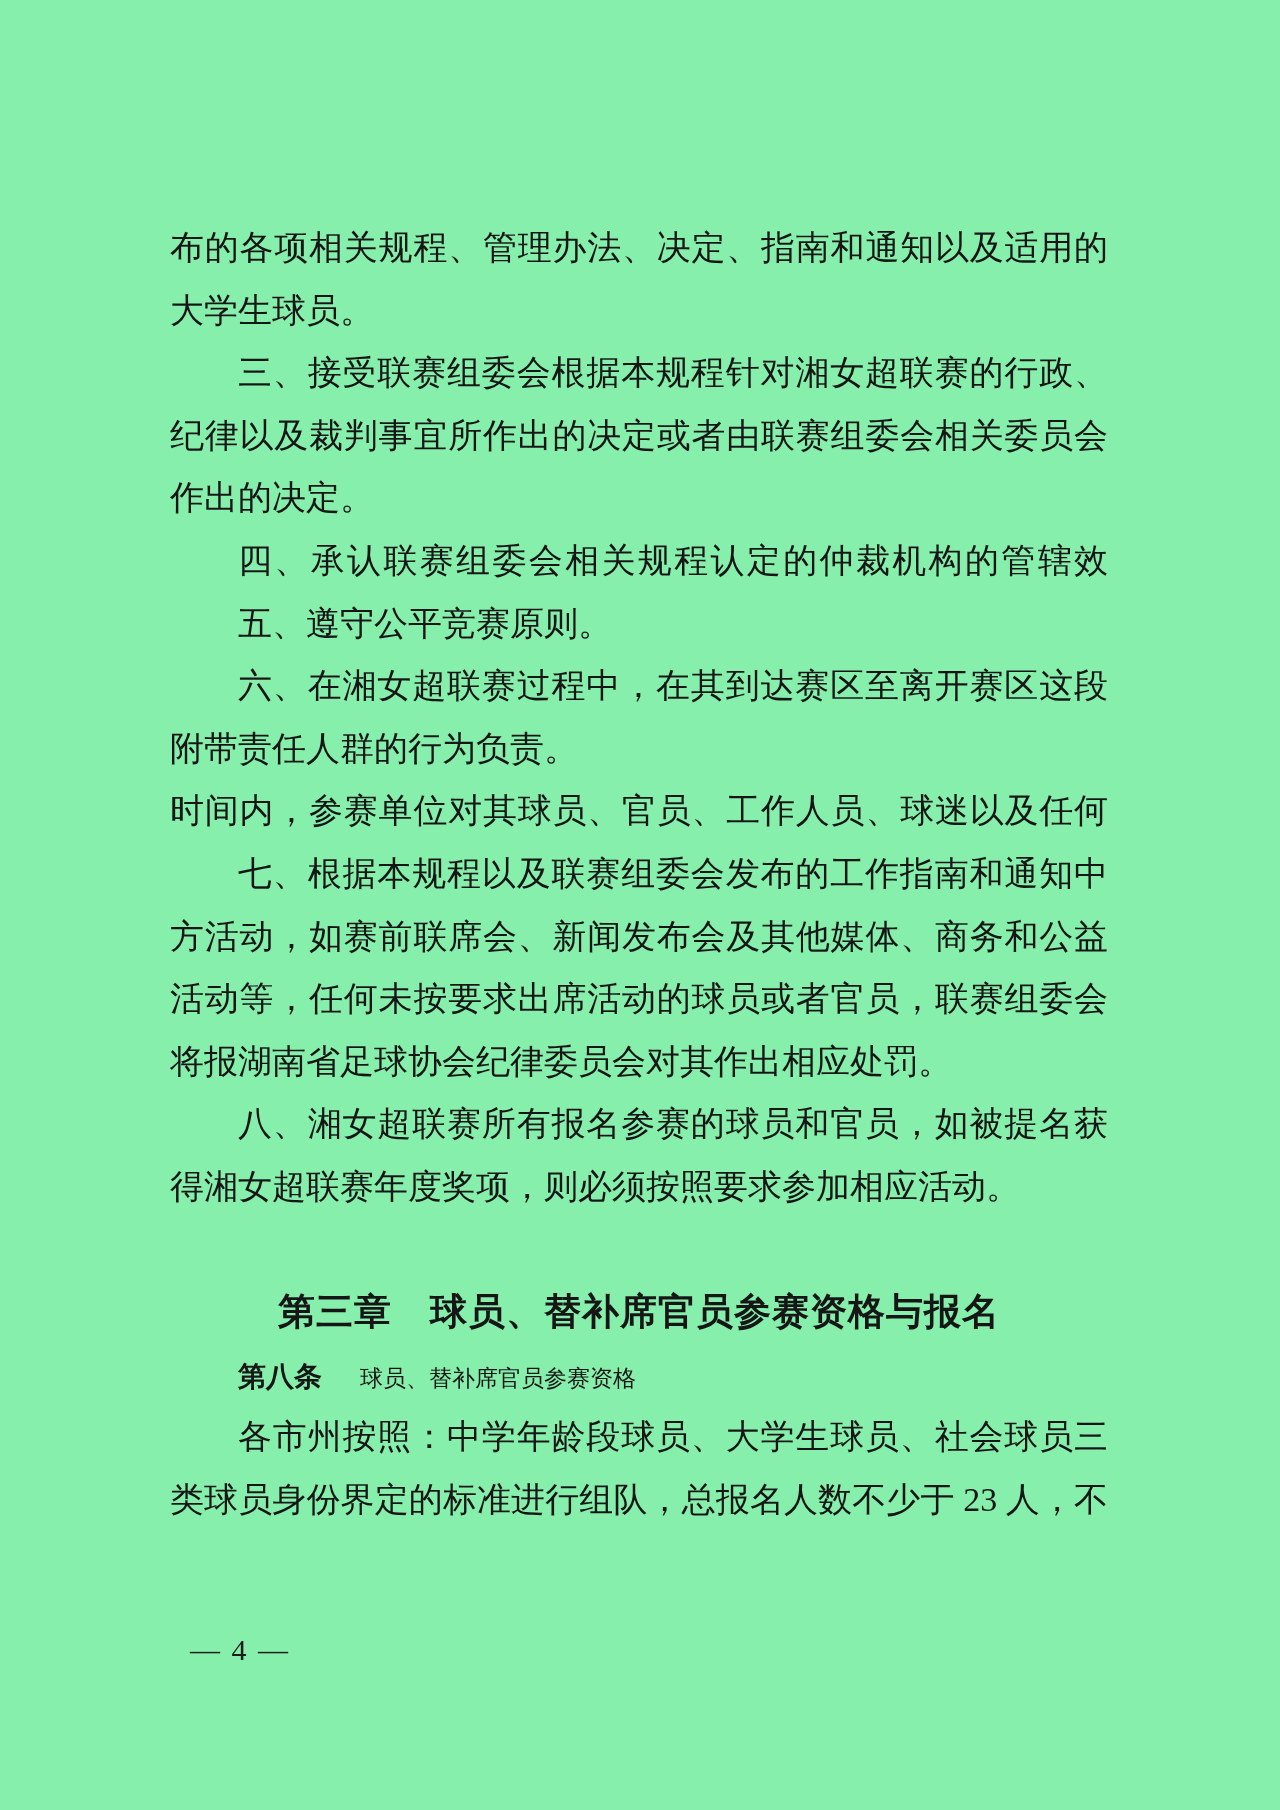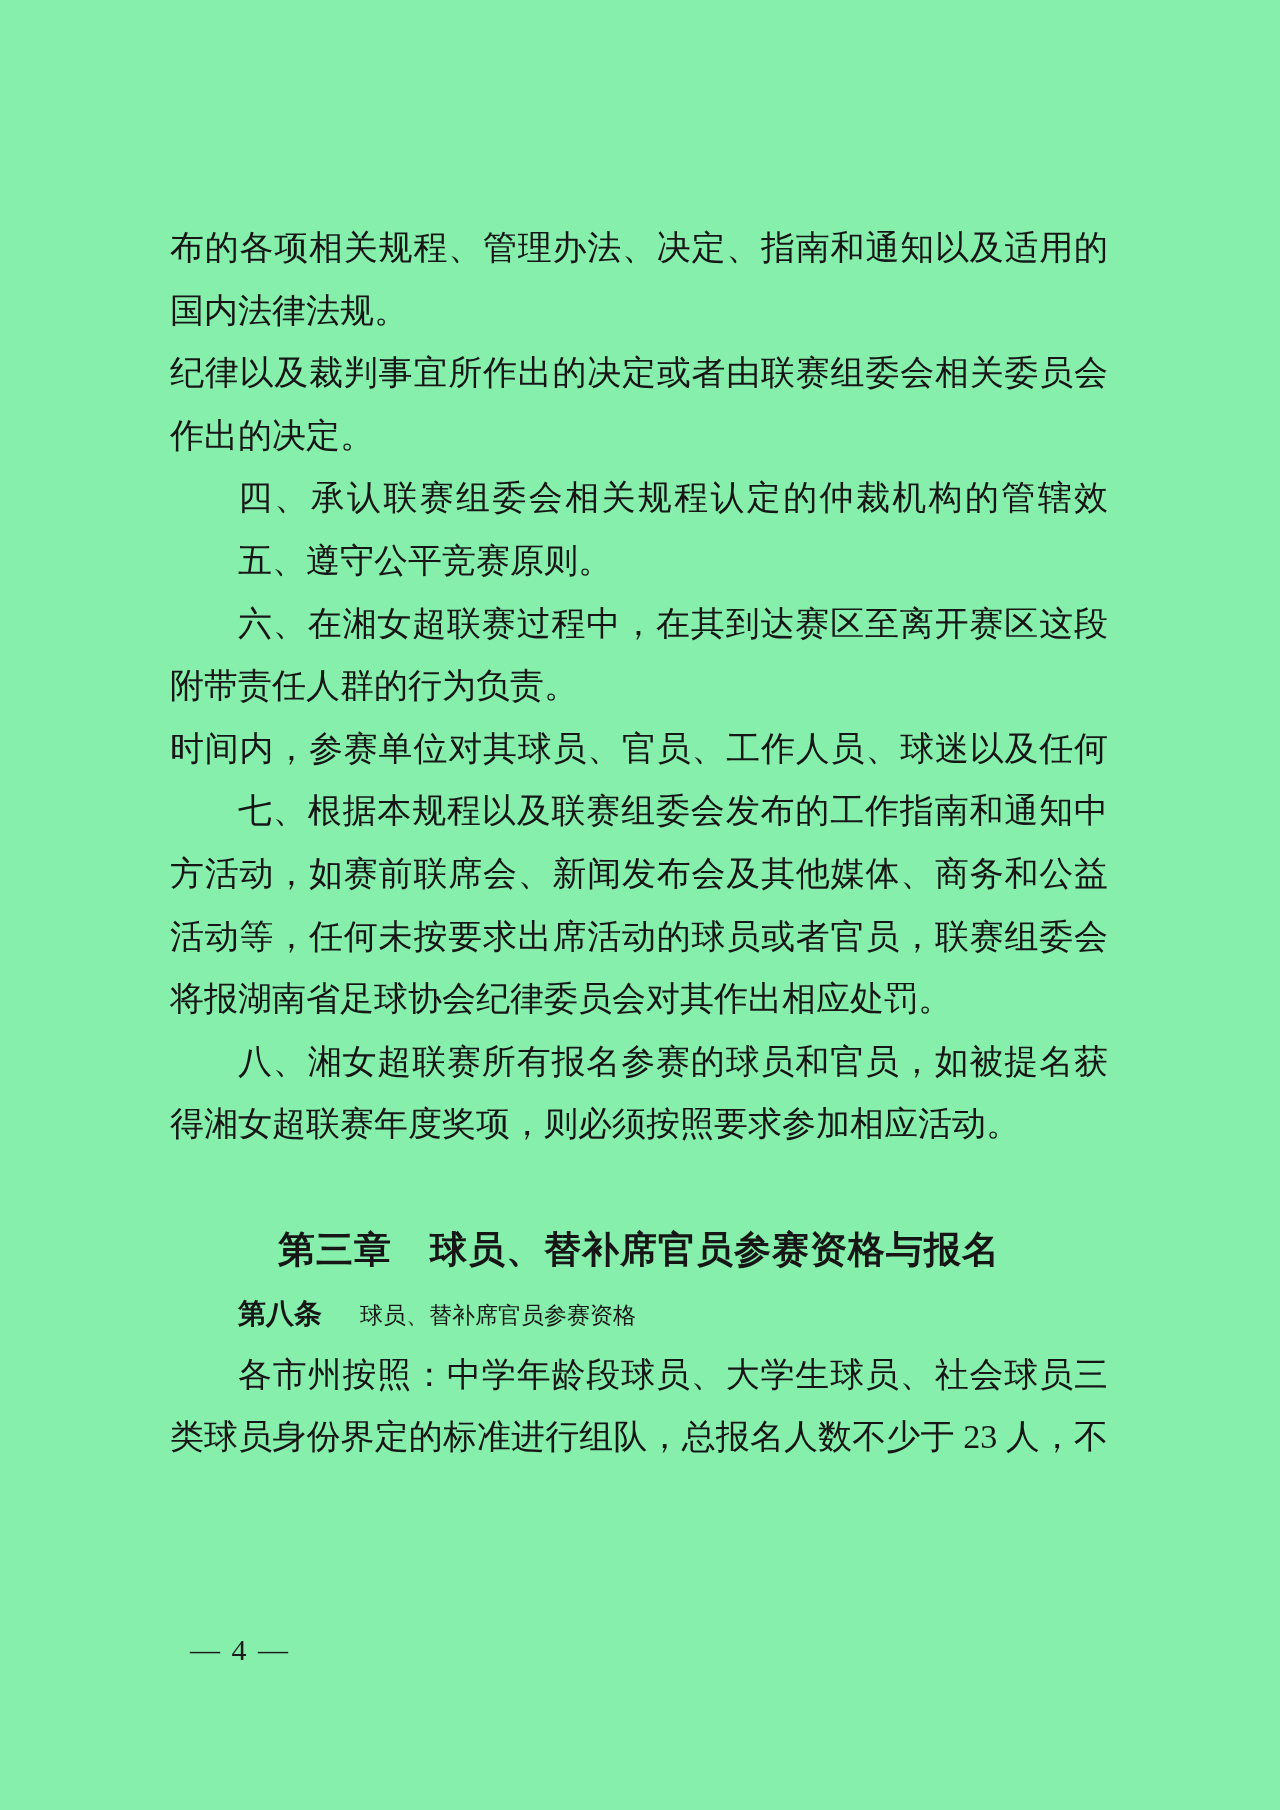--- a/index.html
+++ b/index.html
@@ -67,21 +67,22 @@
     color: #1c1c1c;
     font-family: "Liberation Serif", "DejaVu Serif", serif;
   }
 </style>
 </head>
 <body>
 
 <div class="page">
   <div class="doc" id="doc-lines">
       <div class="line text justify">布的各项相关规程、管理办法、决定、指南和通知以及适用的</div>
-      <div class="line text">国内法律法规。</div>
+      <div class="line text">大学生球员。</div>
+      <div class="line text indent justify">三、接受联赛组委会根据本规程针对湘女超联赛的行政、</div>
       <div class="line text justify">纪律以及裁判事宜所作出的决定或者由联赛组委会相关委员会</div>
       <div class="line text">作出的决定。</div>
       <div class="line text indent justify">四、承认联赛组委会相关规程认定的仲裁机构的管辖效力。</div>
       <div class="line text indent">五、遵守公平竞赛原则。</div>
       <div class="line text indent justify">六、在湘女超联赛过程中，在其到达赛区至离开赛区这段</div>
       <div class="line text">附带责任人群的行为负责。</div>
       <div class="line text justify">时间内，参赛单位对其球员、官员、工作人员、球迷以及任何</div>
       <div class="line text indent justify">七、根据本规程以及联赛组委会发布的工作指南和通知中</div>
       <div class="line text justify">方活动，如赛前联席会、新闻发布会及其他媒体、商务和公益</div>
       <div class="line text justify">活动等，任何未按要求出席活动的球员或者官员，联赛组委会</div>

